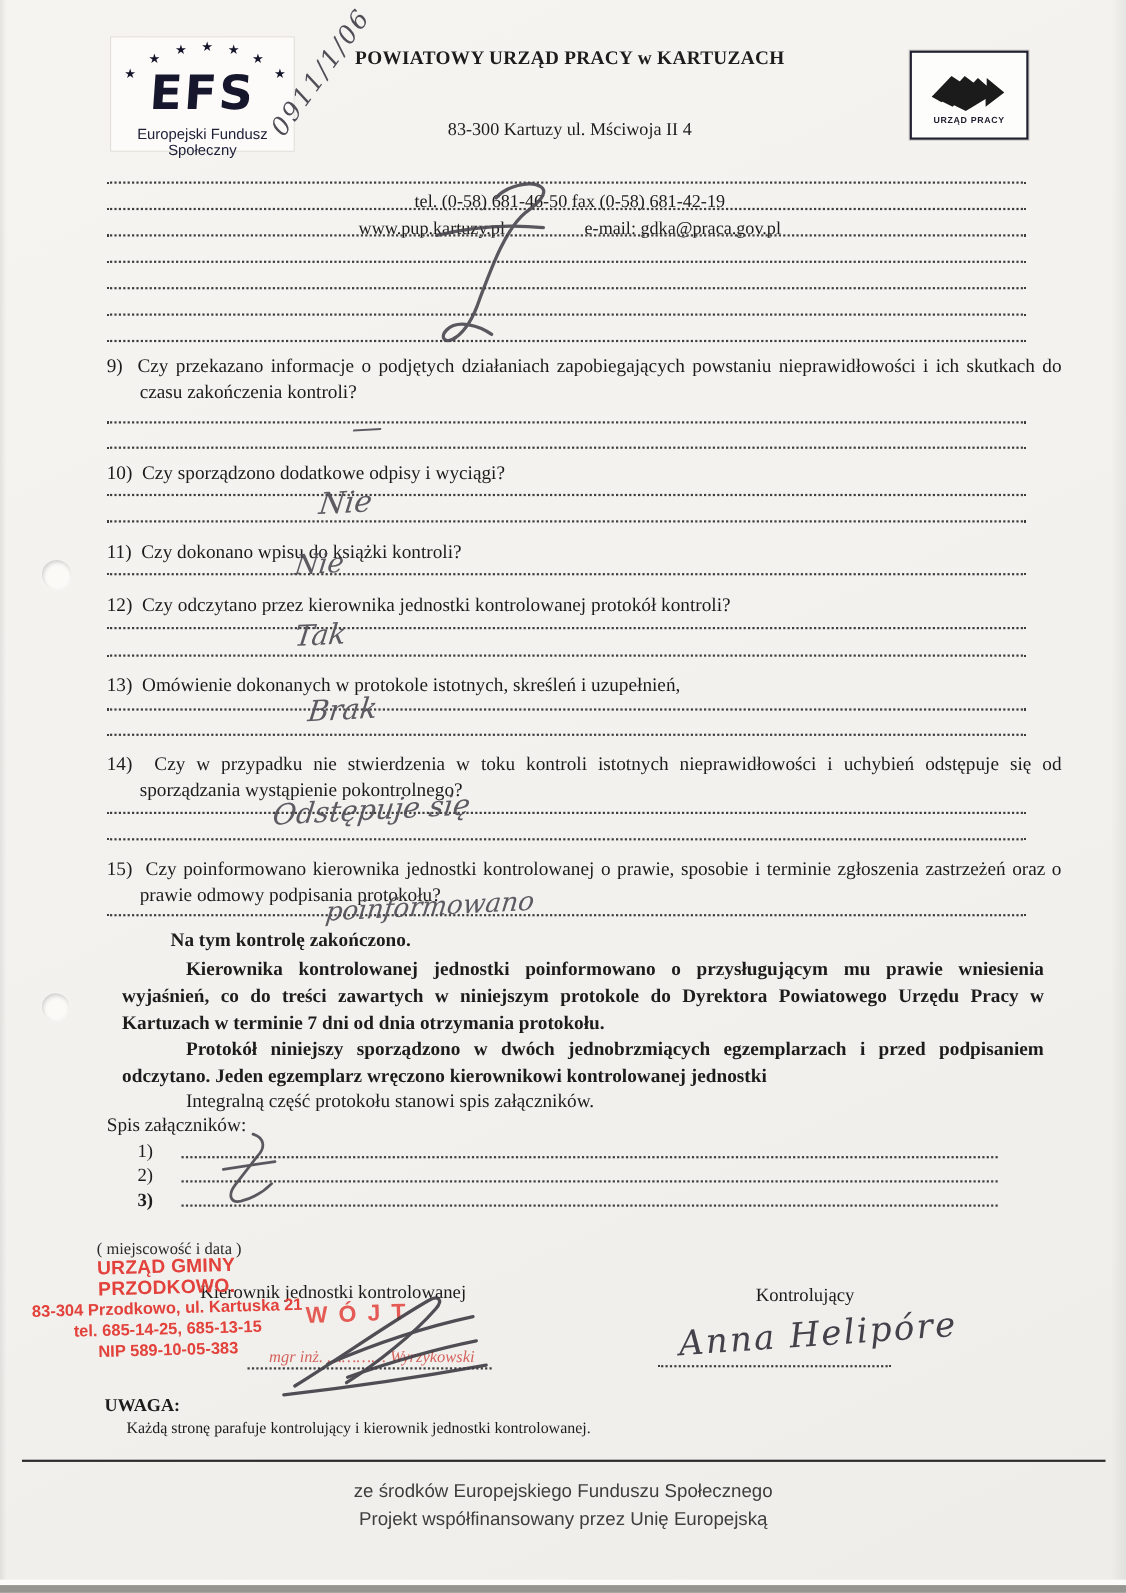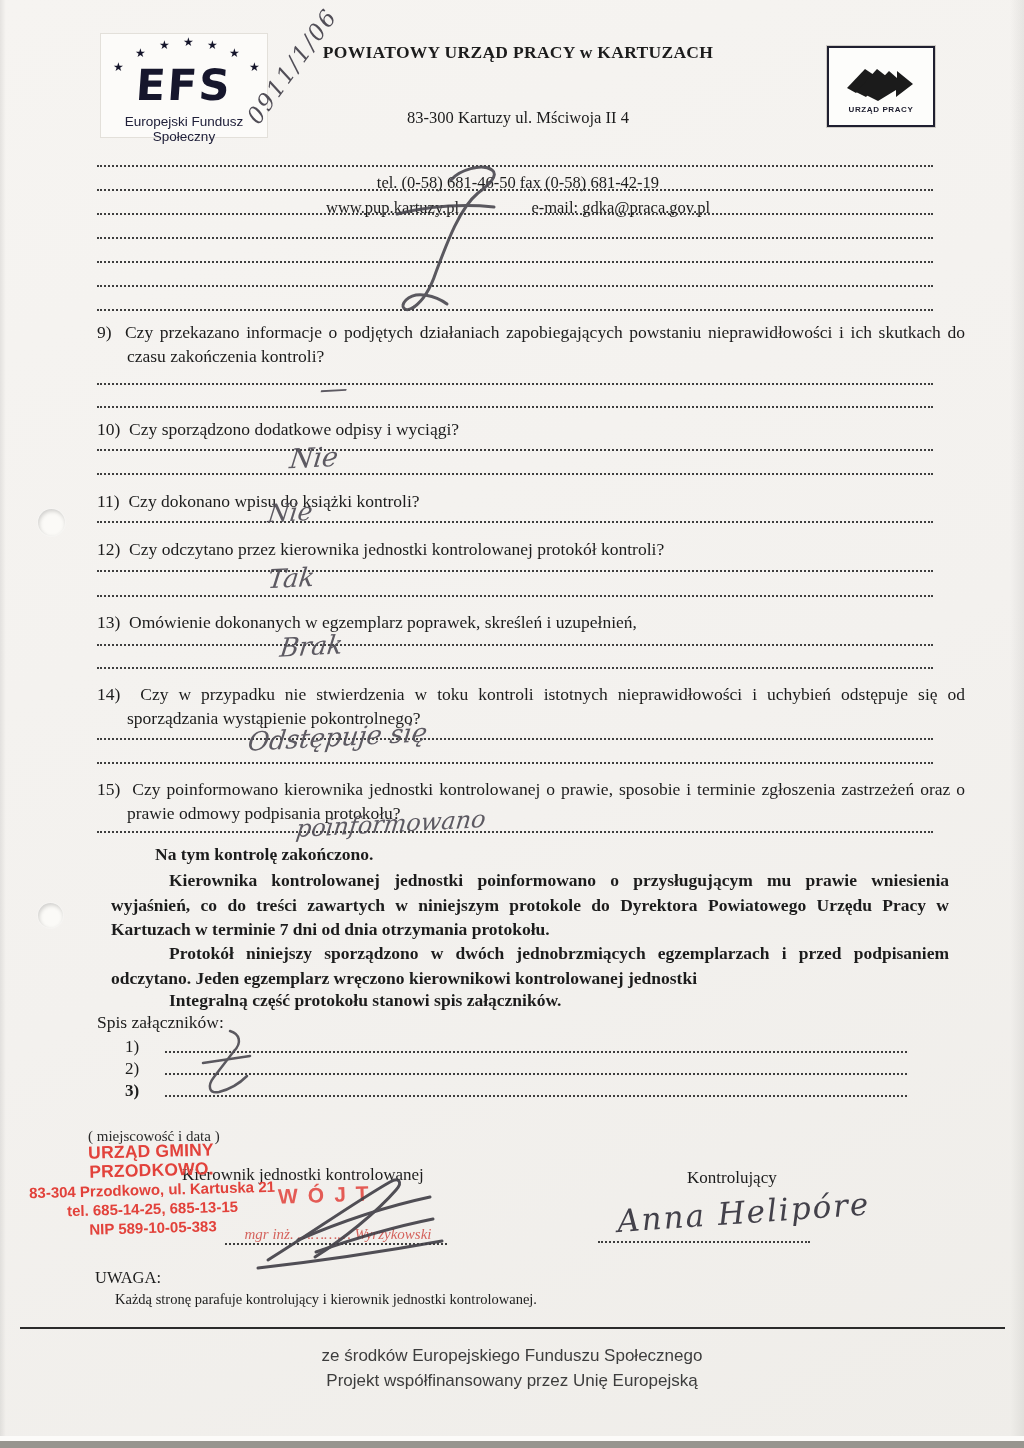--- a/index.html
+++ b/index.html
@@ -24,41 +24,41 @@
           box-shadow:0 0 0 1px #cfccc6;display:flex;flex-direction:column;align-items:center;justify-content:center;}
   .up-cap{font-family:"Liberation Sans",sans-serif;font-size:8px;font-weight:bold;letter-spacing:.6px;color:#1d1d2e;margin-top:1px;}
   
   .dotline{position:absolute;left:97px;width:836px;height:0;border-bottom:2px dotted #3e3e3e;}
   .q{position:absolute;left:97px;width:838px;font-size:17.5px;line-height:24px;text-align:justify;
      padding-left:30px;text-indent:-30px;}
   .handword{position:absolute;font-size:26px;transform:rotate(-3deg) skewX(-10deg);opacity:.92;z-index:5;}
   .closing1{left:155px;top:844px;font-size:17.5px;font-weight:bold;}
   .bpara{position:absolute;left:111px;width:838px;font-size:17.5px;line-height:24.5px;font-weight:bold;
          text-align:justify;text-indent:58px;}
-  .npara{font-weight:bold;}
+  .npara{font-weight:normal;}
   .spis{left:97px;top:1012px;font-size:17.5px;}
   .att-row{position:absolute;left:125px;width:782px;height:22px;display:flex;align-items:flex-end;gap:14px;font-size:17px;}
   .att-num{width:26px;}
   .att-line{flex:1;height:0;border-bottom:2px dotted #3e3e3e;margin-bottom:4px;}
   
   .placedate{left:88px;top:1128px;font-size:15px;color:#2a2a2a;}
   .stamp-g{left:26px;top:1142px;width:252px;transform:rotate(-1.5deg);text-align:center;
            font-family:"Liberation Sans",sans-serif;font-weight:bold;color:#e2423b;line-height:19px;z-index:4;}
   .stamp-g .s1{font-size:17.5px;letter-spacing:.2px;}
   .stamp-g .s2{font-size:15px;}
   .role-left{left:182px;top:1165px;font-size:17px;}
   .wojt{left:278px;top:1183px;font-family:"Liberation Sans",sans-serif;font-weight:bold;font-size:21px;
         letter-spacing:10px;color:#e2423b;opacity:.85;transform:rotate(-2deg);z-index:3;}
   .sig-name-left{left:228px;top:1226px;width:220px;text-align:center;font-style:italic;font-size:15px;
                  color:rgba(205,62,56,.8);font-family:"Liberation Serif",serif;z-index:3;}
   .sigdots-l{left:225px;top:1243px;width:222px;height:0;border-bottom:2px dotted #3e3e3e;}
   .role-right{left:662px;top:1168px;font-size:17px;margin-left:25px;}
   .sigdots-r{left:598px;top:1241px;width:212px;height:0;border-bottom:2px dotted #3e3e3e;}
   
-  .uwaga{left:95px;top:1268px;font-size:16.5px;}
+  .uwaga{left:95px;top:1268px;font-size:16.5px;font-weight:bold;}
   .uwaga-note{left:115px;top:1291px;font-size:14.5px;}
   .rule{left:20px;top:1327px;width:985px;height:2px;background:#2b2b2b;}
   .footer{left:0;top:1343px;width:1024px;text-align:center;font-family:"Liberation Sans",sans-serif;
           font-size:17px;color:#3d3d3d;line-height:25px;}
   
   .hole{position:absolute;border-radius:50%;background:#fbfaf7;box-shadow:inset 1px 2px 4px rgba(0,0,0,.18),0 0 2px rgba(255,255,255,.8);}
   .edge-r{right:0;top:0;width:14px;height:100%;background:linear-gradient(90deg,rgba(0,0,0,0),rgba(0,0,0,.06));}
   .edge-l{left:0;top:0;width:6px;height:100%;background:linear-gradient(90deg,rgba(0,0,0,.07),rgba(0,0,0,0));}
   .edge-b-white{left:0;top:1436px;width:100%;height:5px;background:#fcfbf9;}
   .edge-b{left:0;top:1441px;width:100%;height:7px;background:#97958f;}
@@ -136,21 +136,21 @@
   <div class="q" style="top:537px">
     <span>12)</span>&nbsp;
     <span>Czy odczytano przez kierownika jednostki kontrolowanej protokół kontroli?</span>
   </div>
   <div class="dotline" style="top:570px"></div>
   <div class="dotline" style="top:595px"></div>
   <div class="handword hand" style="left:268px;top:563px;font-size:26px;">Tak</div>
 
   <div class="q" style="top:610px">
     <span>13)</span>&nbsp;
-    <span>Omówienie dokonanych w egzemplarz poprawek, skreśleń i uzupełnień,</span>
+    <span>Omówienie dokonanych w protokole istotnych, skreśleń i uzupełnień,</span>
   </div>
   <div class="dotline" style="top:644px"></div>
   <div class="dotline" style="top:667px"></div>
   <div class="handword hand" style="left:280px;top:631px;font-size:26px;">Brak</div>
 
   <div class="q" style="top:682px">
     <span>14)</span>&nbsp;
     <span>Czy w przypadku nie stwierdzenia w toku kontroli istotnych nieprawidłowości i uchybień odstępuje się od sporządzania wystąpienie pokontrolnego?</span>
   </div>
   <div class="dotline" style="top:738px"></div>

